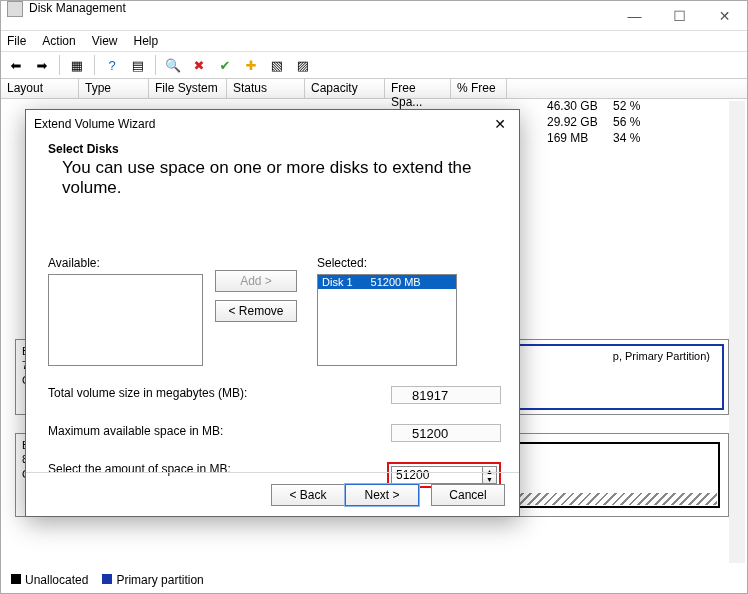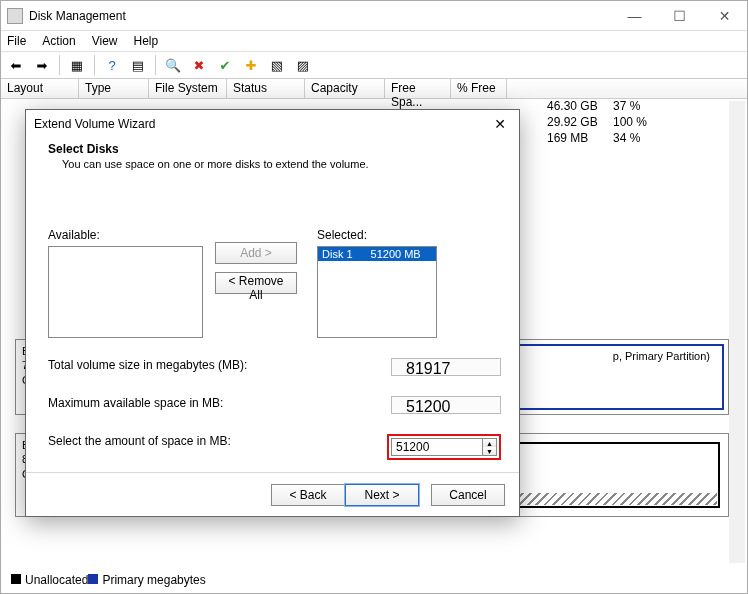--- a/index.html
+++ b/index.html
@@ -1,20 +1,20 @@
 <!DOCTYPE html>
 <html><head>
 <meta charset="utf-8">
 <style>
   * { box-sizing: border-box; }
   html, body { margin:0; padding:0; font-family: "Segoe UI", Tahoma, sans-serif; font-size:12px; color:#000; }
   body { width:748px; height:594px; background:#fff; border:1px solid #aaa; position:relative; overflow:hidden; }
 
   
-  .titlebar { height:30px; display:flex; align-items:center; padding-left:6px; border-bottom:1px solid #ddd; }
+  .titlebar { height:30px; display:flex; padding-left:6px; border-bottom:1px solid #ddd; }
   .titlebar .appicon { width:16px; height:16px; background:#ddd; border:1px solid #999; margin-right:6px; display:flex; }
   .titlebar .title { flex:1; font-size:12px; }
   .winbtns { display:flex; height:100%; }
   .winbtn { width:45px; display:flex; align-items:center; justify-content:center; font-size:14px; color:#555; }
 
   
   .menubar { height:20px; display:flex; align-items:center; padding-left:6px; gap:16px; }
   .menuitem { font-size:12px; }
 
   
@@ -29,54 +29,54 @@
   .tablebody { position:relative; height:56px; }
   .row { display:flex; height:16px; padding-left:6px; }
   .cell { font-size:12px; padding:0 6px; }
 
   
   .dialog { position:absolute; left:24px; top:108px; width:495px; height:408px; background:#fff; border:1px solid #666; box-shadow:0 6px 24px rgba(0,0,0,.35); z-index:10; }
   .dlg-title { height:28px; display:flex; align-items:center; padding:0 8px; font-size:12px; }
   .dlg-close { position:absolute; right:6px; top:4px; width:26px; height:20px; display:flex; align-items:center; justify-content:center; font-size:14px; }
   .dlg-body { padding:4px 18px 0 22px; }
   .dlg-h { font-weight:bold; font-size:12px; }
-  .dlg-sub { font-size:11px; margin:2px 0 0 14px; }
+  .dlg-sub { font-size:17px; margin:2px 0 0 14px; }
 
   .disk-area { display:flex; margin-top:58px; }
   .lbl { font-size:12px; margin-bottom:4px; }
   .listbox { border:1px solid #888; background:#fff; width:155px; height:92px; font-size:11px; }
   .available { }
   .selected-box { margin-left:10px; }
   .sel-item { background:#0a63c2; color:#fff; padding:1px 4px; font-size:11px; display:flex; gap:18px;}
   .btncol { display:flex; flex-direction:column; gap:8px; margin:14px 10px 0 12px; }
   .wbtn { width:82px; height:22px; border:1px solid #888; background:linear-gradient(#fefefe,#ececec); font-size:12px; }
   .wbtn:disabled { color:#9a9a9a; }
 
   .field-row { display:flex; justify-content:space-between; margin-top:20px; }
   .field-row .flabel { font-size:12px; }
-  .fval { width:110px; height:18px; border:1px solid #bbb; background:#fbfbfb; padding:1px 14px; font-size:16px; }
+  .fval { width:110px; height:18px; border:1px solid #bbb; background:#fbfbfb; padding:1px 20px; font-size:13px; }
   .spin-wrap { position:relative; display:flex; border:2px solid #d11; padding:2px; }
   .spin-input { width:92px; height:18px; border:1px solid #888; padding:1px 4px; font-size:12px; }
   .spinbtns { width:14px; display:flex; flex-direction:column; border:1px solid #888; border-left:none; }
   .spinbtns div { flex:1; display:flex; align-items:center; justify-content:center; font-size:7px; background:linear-gradient(#fefefe,#e8e8e8); }
 
   .dlg-foot { position:absolute; left:0; right:0; bottom:0; height:44px; display:flex; justify-content:flex-end; align-items:center; padding:0 14px; border-top:1px solid #d9d9d9; }
   .navbtn { width:74px; height:22px; border:1px solid #888; background:linear-gradient(#fefefe,#ececec); font-size:12px; }
   .navbtn.primary { border:1px solid #2b6cd3; outline:1px solid #8cb3ea; }
 
   
   .gfx { position:absolute; left:14px; top:338px; right:18px; height:196px; }
   .diskrow { border:1px solid #888; height:76px; margin-bottom:18px; display:flex; background:#fff; position:relative;}
   .diskhead { width:86px; border-right:1px solid #888; padding:4px 6px; font-size:11px; line-height:1.3; }
   .partbox { flex:1; margin:4px; border:2px solid #1535a8; padding:4px 6px; font-size:11px; position:relative; }
   .partbox.black { border-color:#000; }
   .hatch { position:absolute; left:1px; right:1px; bottom:1px; height:12px;
     background:repeating-linear-gradient(135deg,#888 0,#888 2px,#fff 2px,#fff 6px); }
 
-  .legend { position:absolute; left:10px; bottom:6px; display:flex; align-items:center; font-size:12px; }
+  .legend { position:absolute; left:10px; bottom:6px; display:flex; gap:14px; align-items:center; font-size:12px; }
   .sw { width:10px; height:10px; display:inline-block; margin-right:4px; }
   .sw.black { background:#000; }
   .sw.blue { background:#1535a8; }
 
   .vscroll { position:absolute; right:2px; top:100px; width:16px; bottom:30px; background:#f1f1f1; }
 </style>
 </head>
 <body>
 
 <div class="titlebar">
@@ -121,26 +121,26 @@
   <div class="th" style="width:80px">Capacity</div>
   <div class="th" style="width:66px">Free Spa...</div>
   <div class="th" style="width:56px">% Free</div>
   <div class="th" style="flex:1;border-right:none"></div>
 </div>
 
 <div class="tablebody">
   <div class="row">
     <div class="cell" style="width:534px"></div>
     <div class="cell" style="width:66px">46.30 GB</div>
-    <div class="cell" style="width:56px">37 %</div>
+    <div class="cell" style="width:56px">52 %</div>
   </div>
   <div class="row">
     <div class="cell" style="width:534px"></div>
     <div class="cell" style="width:66px">29.92 GB</div>
-    <div class="cell" style="width:56px">100 %</div>
+    <div class="cell" style="width:56px">56 %</div>
   </div>
   <div class="row">
     <div class="cell" style="width:534px"></div>
     <div class="cell" style="width:66px">169 MB</div>
     <div class="cell" style="width:56px">34 %</div>
   </div>
 </div>
 
 <div class="gfx">
   <div class="diskrow">
@@ -167,43 +167,43 @@
         <div class="hatch"></div>
       </div>
     </div>
   </div>
 </div>
 
 <div class="vscroll"></div>
 
 <div class="legend">
   <span><span class="sw black"></span><span>Unallocated</span></span>
-  <span><span class="sw blue"></span><span>Primary megabytes</span></span>
+  <span><span class="sw blue"></span><span>Primary partition</span></span>
 </div>
 
 <div class="dialog">
   <div class="dlg-title">Extend Volume Wizard</div>
   <div class="dlg-close">✕</div>
 
   <div class="dlg-body">
     <div class="dlg-h">Select Disks</div>
     <div class="dlg-sub">You can use space on one or more disks to extend the volume.</div>
 
     <div class="disk-area">
       <div>
         <div class="lbl">Available:</div>
         <div class="listbox available"></div>
       </div>
       <div class="btncol">
         <button class="wbtn" disabled="">Add &gt;</button>
-        <button class="wbtn">&lt; Remove All</button>
+        <button class="wbtn">&lt; Remove</button>
       </div>
       <div class="selected-box">
         <div class="lbl">Selected:</div>
-        <div class="listbox" style="width:120px">
+        <div class="listbox" style="width:140px">
           <div class="sel-item">
             <span>Disk 1</span>
             <span>51200 MB</span>
           </div>
         </div>
       </div>
     </div>
 
     <div class="field-row">
       <span class="flabel">Total volume size in megabytes (MB):</span>

